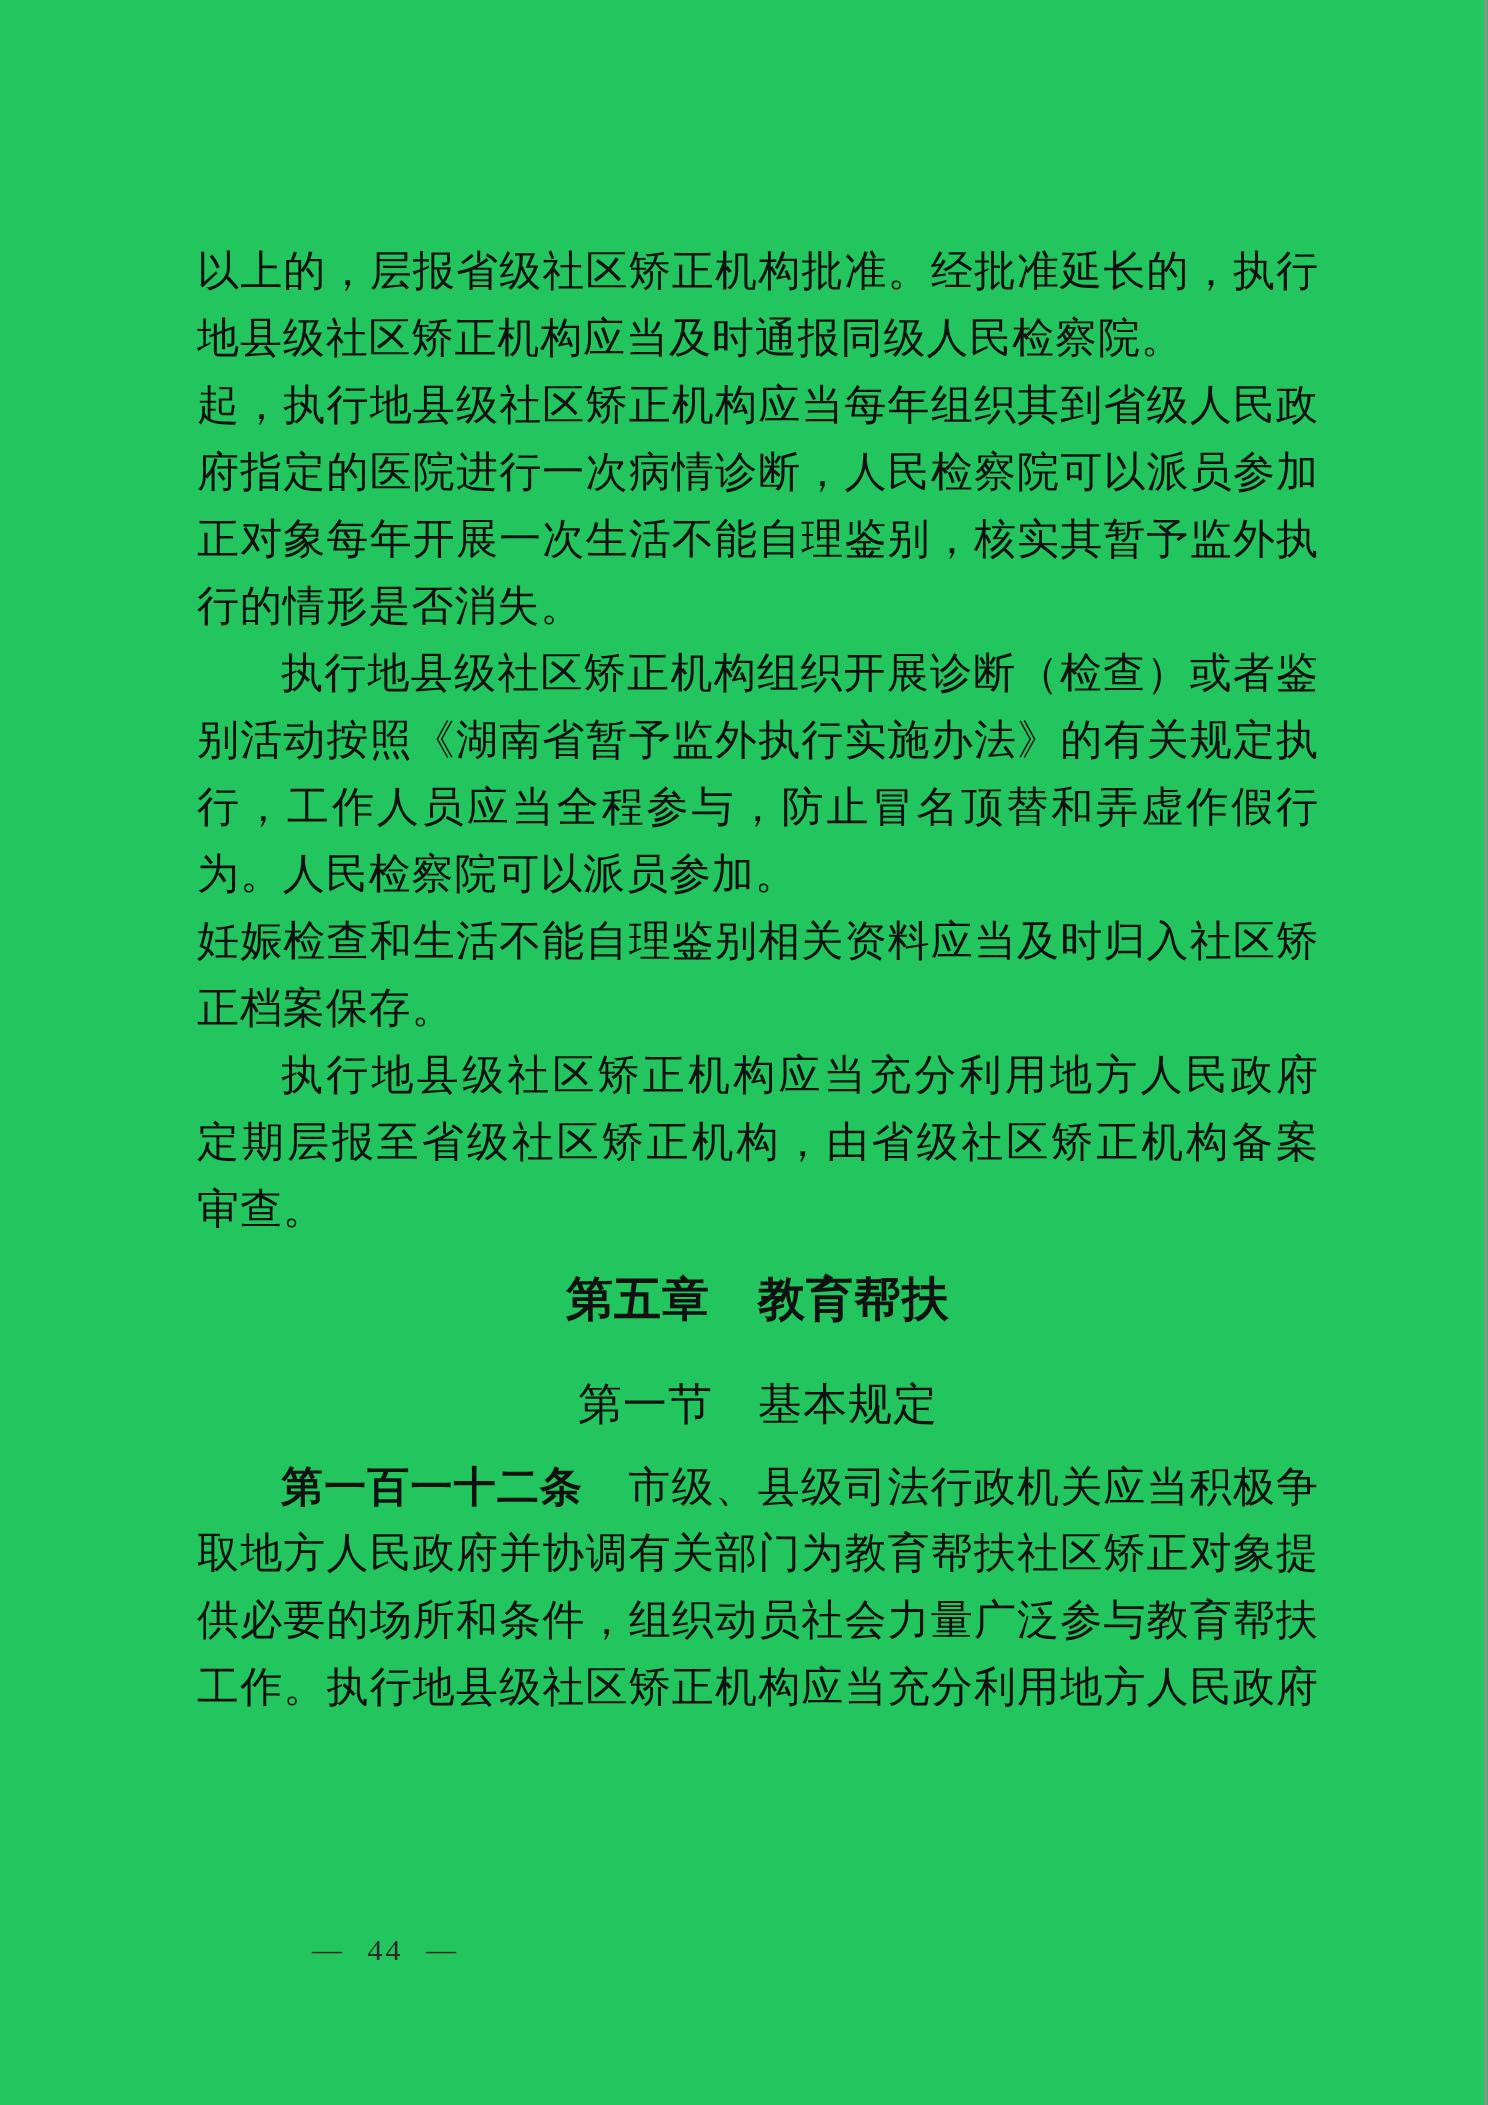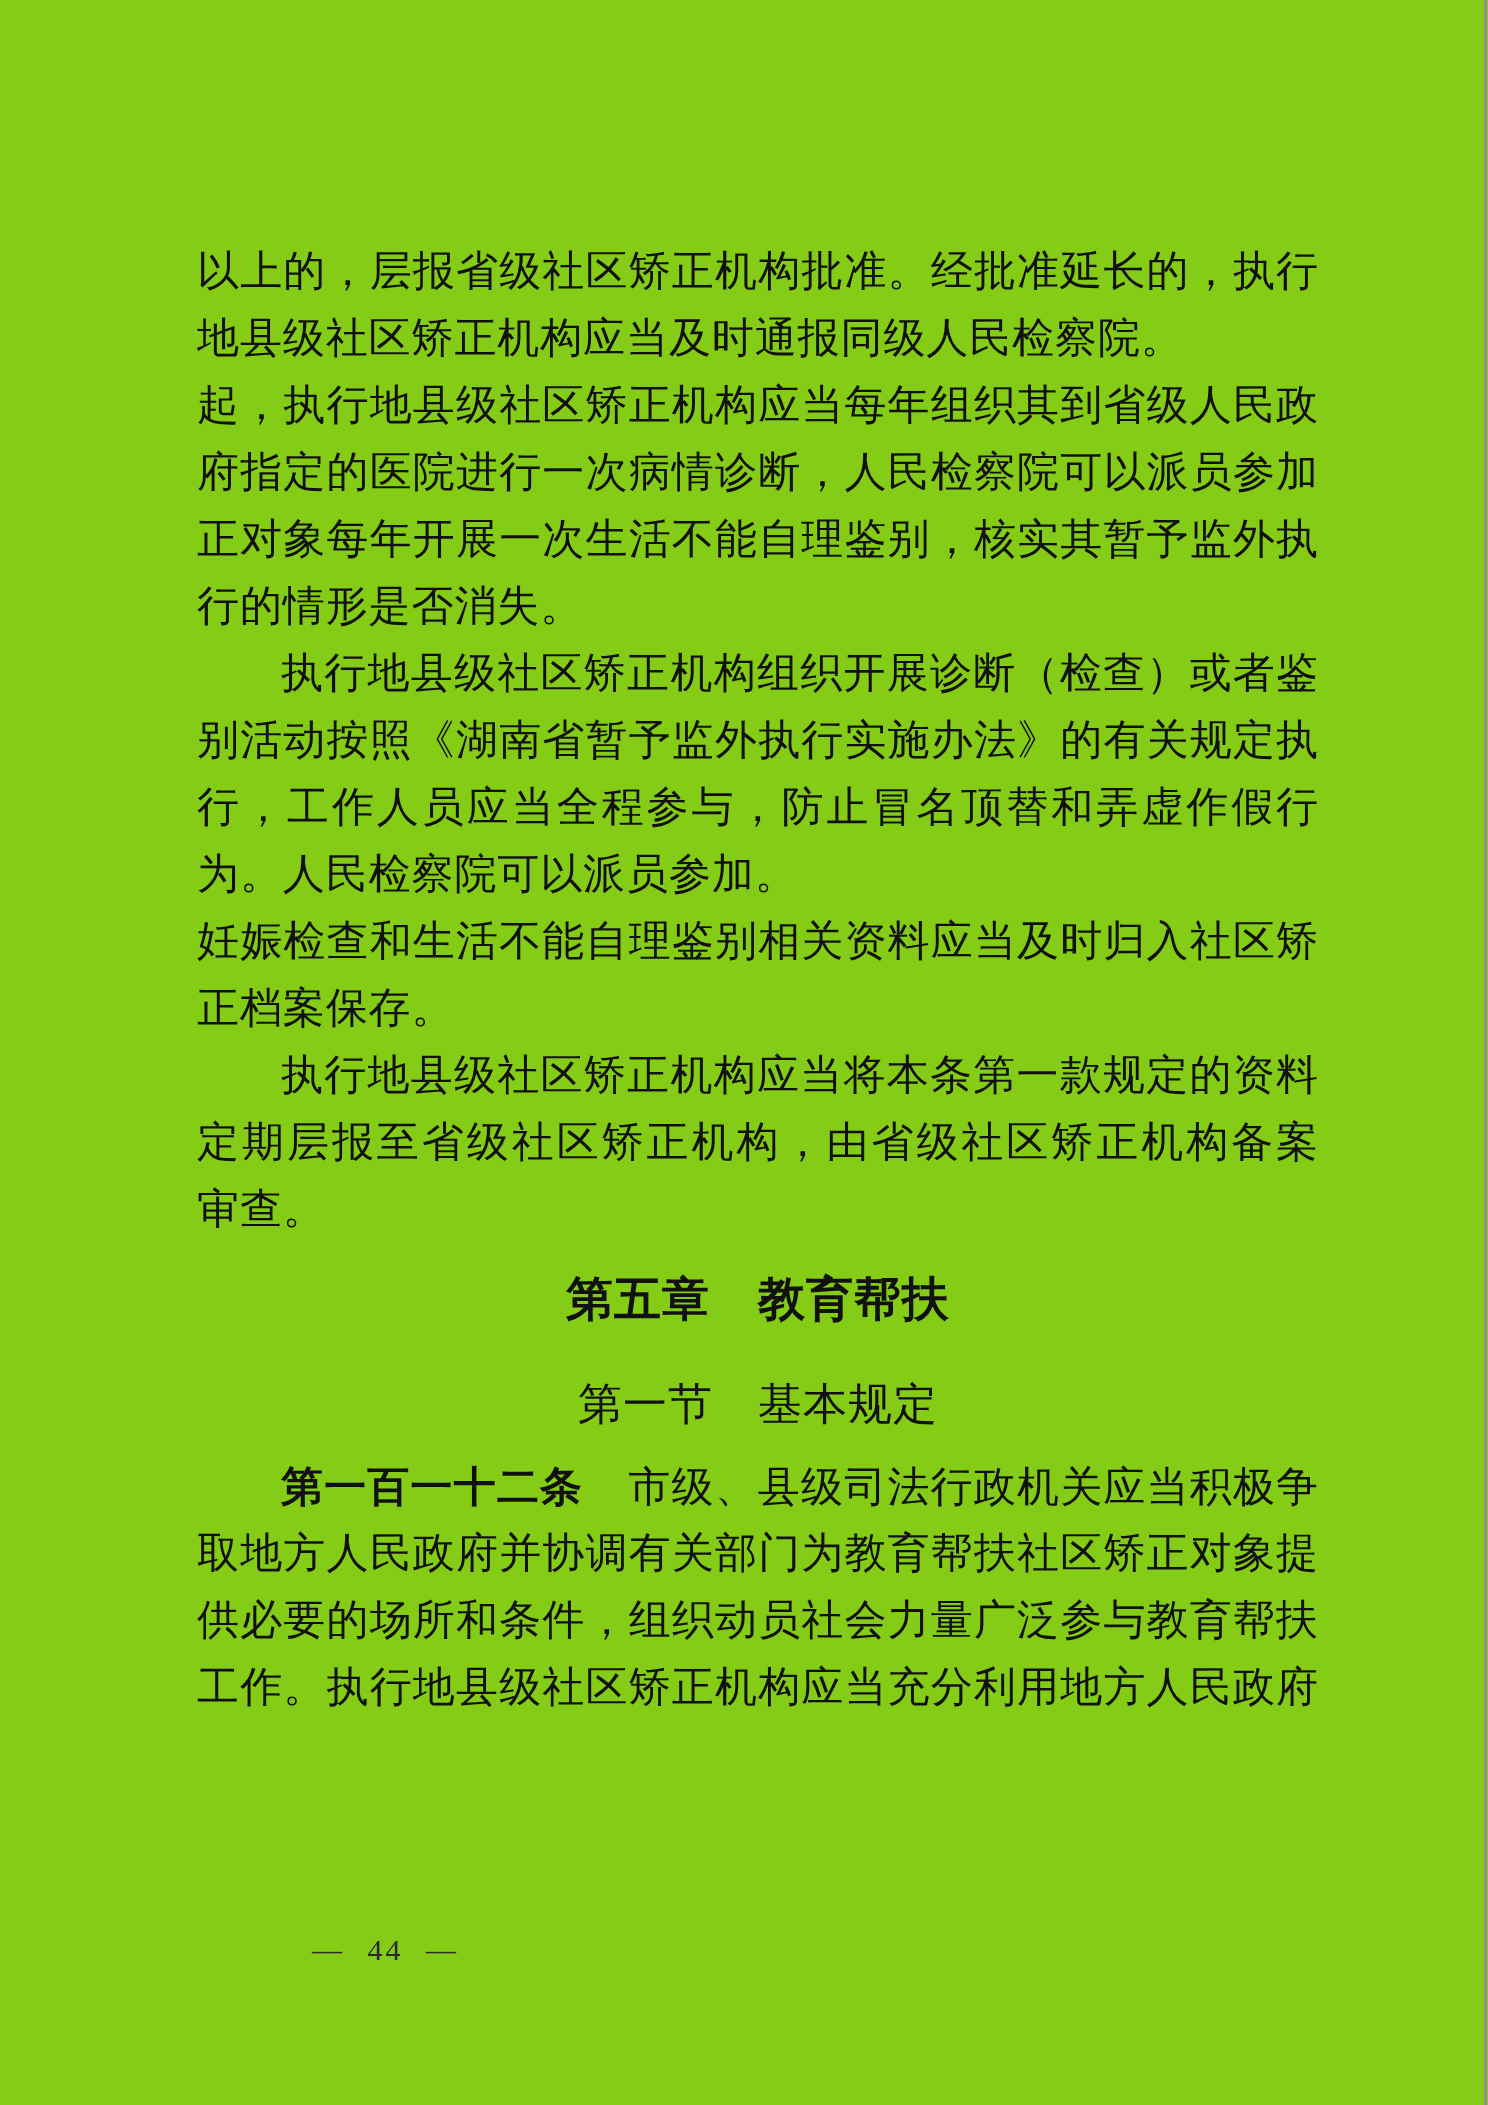--- a/index.html
+++ b/index.html
@@ -4,21 +4,21 @@
 <style>
   html, body {
     margin: 0;
     padding: 0;
     background: #e8e8e8;
   }
   .page {
     position: relative;
     width: 1488px;
     height: 2105px;
-    background: #84cc16;
+    background: #22c55e;
     overflow: hidden;
     font-family: "Liberation Serif", "DejaVu Serif", serif;
     color: #111111;
   }
   .content {
     position: absolute;
     left: 197px;
     top: 238px;
     width: 1122px;
   }
@@ -90,21 +90,21 @@
       <div class="line fill"><span>起，执行地县级社区矫正机构应当每年组织其到省级人民政</span></div>
       <div class="line fill"><span>府指定的医院进行一次病情诊断，人民检察院可以派员参加</span></div>
       <div class="line fill"><span>正对象每年开展一次生活不能自理鉴别，核实其暂予监外执</span></div>
       <div class="line"><span>行的情形是否消失。</span></div>
       <div class="line indent fill"><span>执行地县级社区矫正机构组织开展诊断（检查）或者鉴</span></div>
       <div class="line fill"><span>别活动按照《湖南省暂予监外执行实施办法》的有关规定执</span></div>
       <div class="line fill"><span>行，工作人员应当全程参与，防止冒名顶替和弄虚作假行</span></div>
       <div class="line"><span>为。人民检察院可以派员参加。</span></div>
       <div class="line fill"><span>妊娠检查和生活不能自理鉴别相关资料应当及时归入社区矫</span></div>
       <div class="line"><span>正档案保存。</span></div>
-      <div class="line indent fill"><span>执行地县级社区矫正机构应当将本条第一款规定的资料</span></div>
+      <div class="line indent fill"><span>执行地县级社区矫正机构应当充分利用地方人民政府</span></div>
       <div class="line fill"><span>定期层报至省级社区矫正机构，由省级社区矫正机构备案</span></div>
       <div class="line"><span>审查。</span></div>
       <div class="line chapter"><span>第五章　教育帮扶</span></div>
       <div class="line section"><span>第一节　基本规定</span></div>
       <div class="line indent fill"><span class="label">第一百一十二条</span><span>市级、县级司法行政机关应当积极争</span></div>
       <div class="line fill"><span>取地方人民政府并协调有关部门为教育帮扶社区矫正对象提</span></div>
       <div class="line fill"><span>供必要的场所和条件，组织动员社会力量广泛参与教育帮扶</span></div>
       <div class="line fill"><span>工作。执行地县级社区矫正机构应当充分利用地方人民政府</span></div>
     </div>
   <div class="page-footer">

